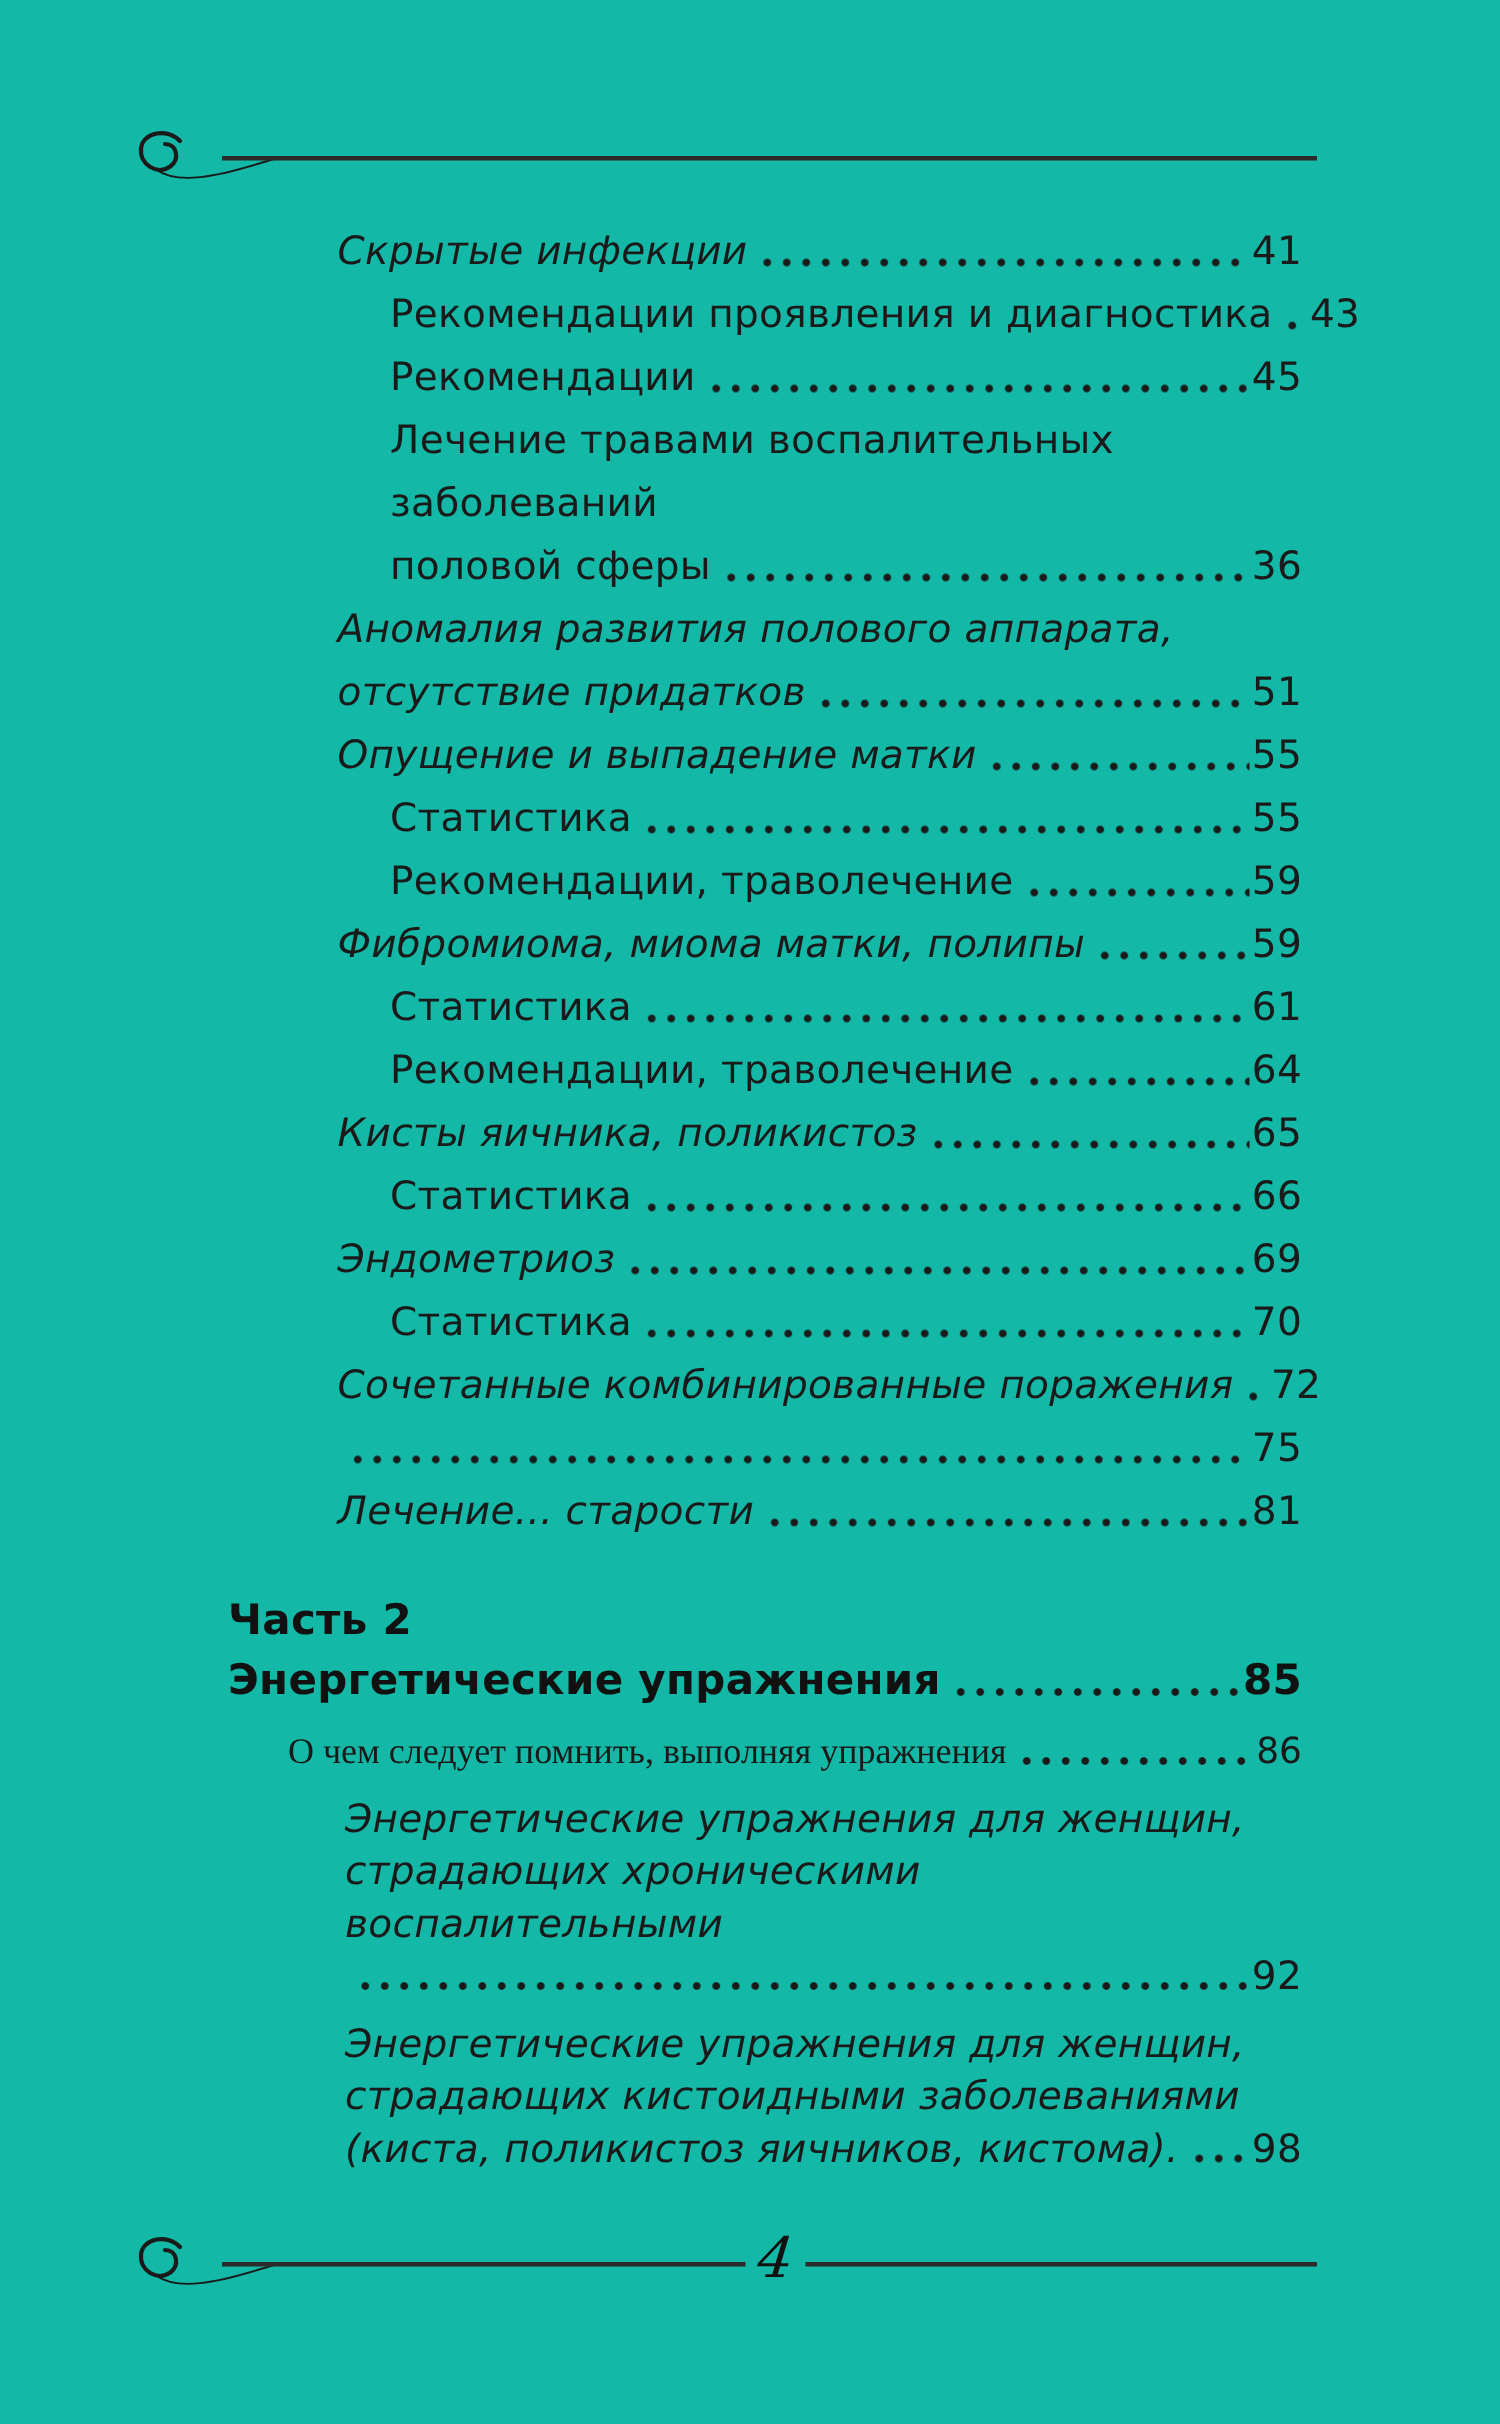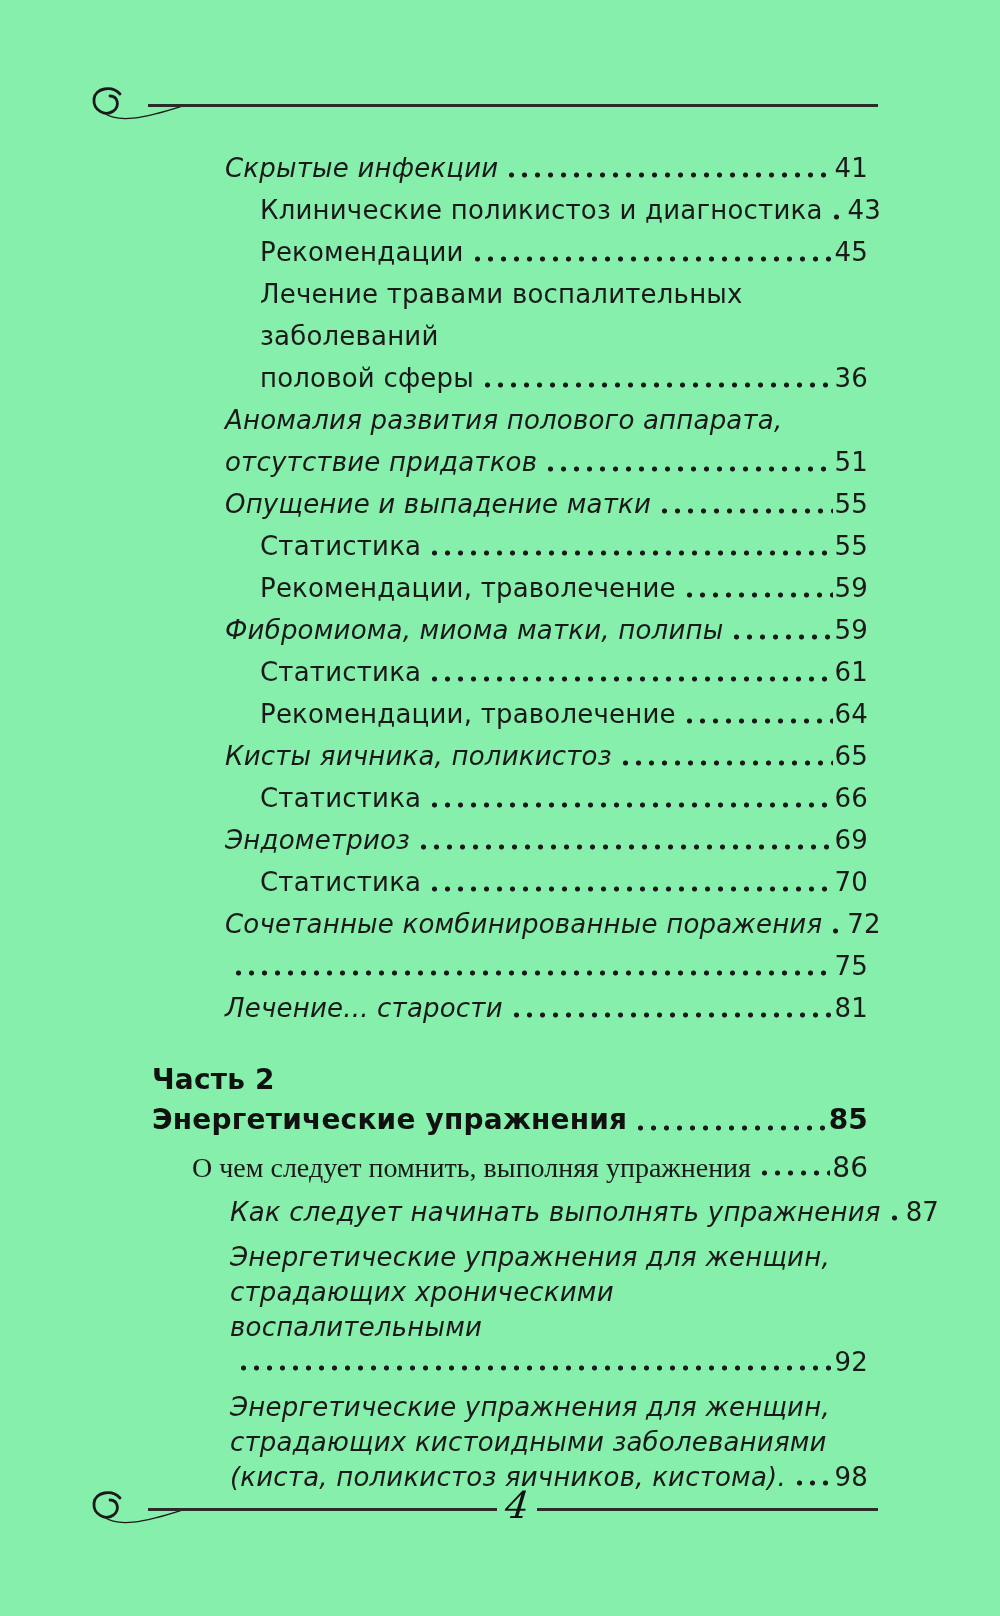--- a/index.html
+++ b/index.html
@@ -4,21 +4,21 @@
 <style>
   html,body { margin:0; padding:0; }
   body {
     width:1000px; height:1616px;
     background:#ffffff;
     font-family:"DejaVu Sans", sans-serif;
     color:#1a1a1a;
     position:relative;
     overflow:hidden;
   }
-  .page { position:absolute; inset:0; background:#86efac; }
+  .page { position:absolute; inset:0; background:#14b8a6; }
 
   
   .ornament-rule { position:absolute; left:86px; width:792px; height:46px; }
   .ornament-rule.top { top:84px; }
   .ornament-rule.bottom { top:1488px; }
   .ornament-rule .rule-line { position:absolute; top:20px; height:3px; background:#2b2b2b; }
   .ornament-rule.top .rule-line { left:62px; right:0; }
   .ornament-rule.bottom .seg-left  { left:62px; right:381px; }
   .ornament-rule.bottom .seg-right { left:451px; right:0; }
   .ornament-rule svg { position:absolute; left:0; top:0; }
@@ -33,21 +33,21 @@
   
   .toc { position:absolute; left:150px; top:147px; width:718px; }
 
   .entry { font-size:26px; letter-spacing:0.2px; }
   .sec-part1 .entry { line-height:42px; }
   .sec-part2 .entry { line-height:35px; margin-top:10px; }
   .sec-part2 .entry:first-of-type { margin-top:8px; }
 
   .font-italic-sans { font-style:italic; font-family:"DejaVu Sans", sans-serif; }
   .font-sans { font-style:normal; font-family:"DejaVu Sans", sans-serif; }
-  .font-serif { font-style:normal; font-family:"Liberation Serif","DejaVu Serif",serif; font-size:28px; letter-spacing:0; }
+  .font-serif { font-style:normal; font-family:"Liberation Serif","DejaVu Serif",serif; font-size:24px; letter-spacing:0; }
 
   .sec-part1 .lvl-1 { padding-left:75px; }
   .sec-part1 .lvl-2 { padding-left:110px; }
   .sec-part2 .lvl-0 { padding-left:42px; }
   .sec-part2 .lvl-1 { padding-left:80px; }
 
   .sec-part2 { margin-top:31px; }
 
   .heading { font-weight:bold; font-size:28px; line-height:40px; color:#111; letter-spacing:0.2px; margin-bottom:10px; padding-left:2px; }
   .heading .pagenum { font-weight:bold; }
@@ -85,21 +85,21 @@
     <div class="leader-row">
       <span class="txt">Скрытые инфекции</span>
       <span class="dots"></span>
       <span class="pagenum">41</span>
     </div>
   </div>
 
   <div class="entry lvl-2 font-sans">
     <div class="lines"></div>
     <div class="leader-row">
-      <span class="txt">Клинические поликистоз и диагностика</span>
+      <span class="txt">Рекомендации проявления и диагностика</span>
       <span class="dots"></span>
       <span class="pagenum">43</span>
     </div>
   </div>
 
   <div class="entry lvl-2 font-sans">
     <div class="lines"></div>
     <div class="leader-row">
       <span class="txt">Рекомендации</span>
       <span class="dots"></span>
@@ -257,28 +257,20 @@
 
   <div class="entry lvl-0 font-serif">
     <div class="lines"></div>
     <div class="leader-row">
       <span class="txt">О чем следует помнить, выполняя упражнения</span>
       <span class="dots"></span>
       <span class="pagenum">86</span>
     </div>
   </div>
 
-  <div class="entry lvl-1 font-italic-sans">
-    <div class="lines"></div>
-    <div class="leader-row">
-      <span class="txt">Как следует начинать выполнять упражнения</span>
-      <span class="dots"></span>
-      <span class="pagenum">87</span>
-    </div>
-  </div>
 
   <div class="entry lvl-1 font-italic-sans">
     <div class="lines">
             <div class="entry-line">Энергетические упражнения для женщин,</div>
             <div class="entry-line">страдающих хроническими воспалительными</div>
           </div>
     <div class="leader-row">
       <span class="dots"></span>
       <span class="pagenum">92</span>
     </div>

